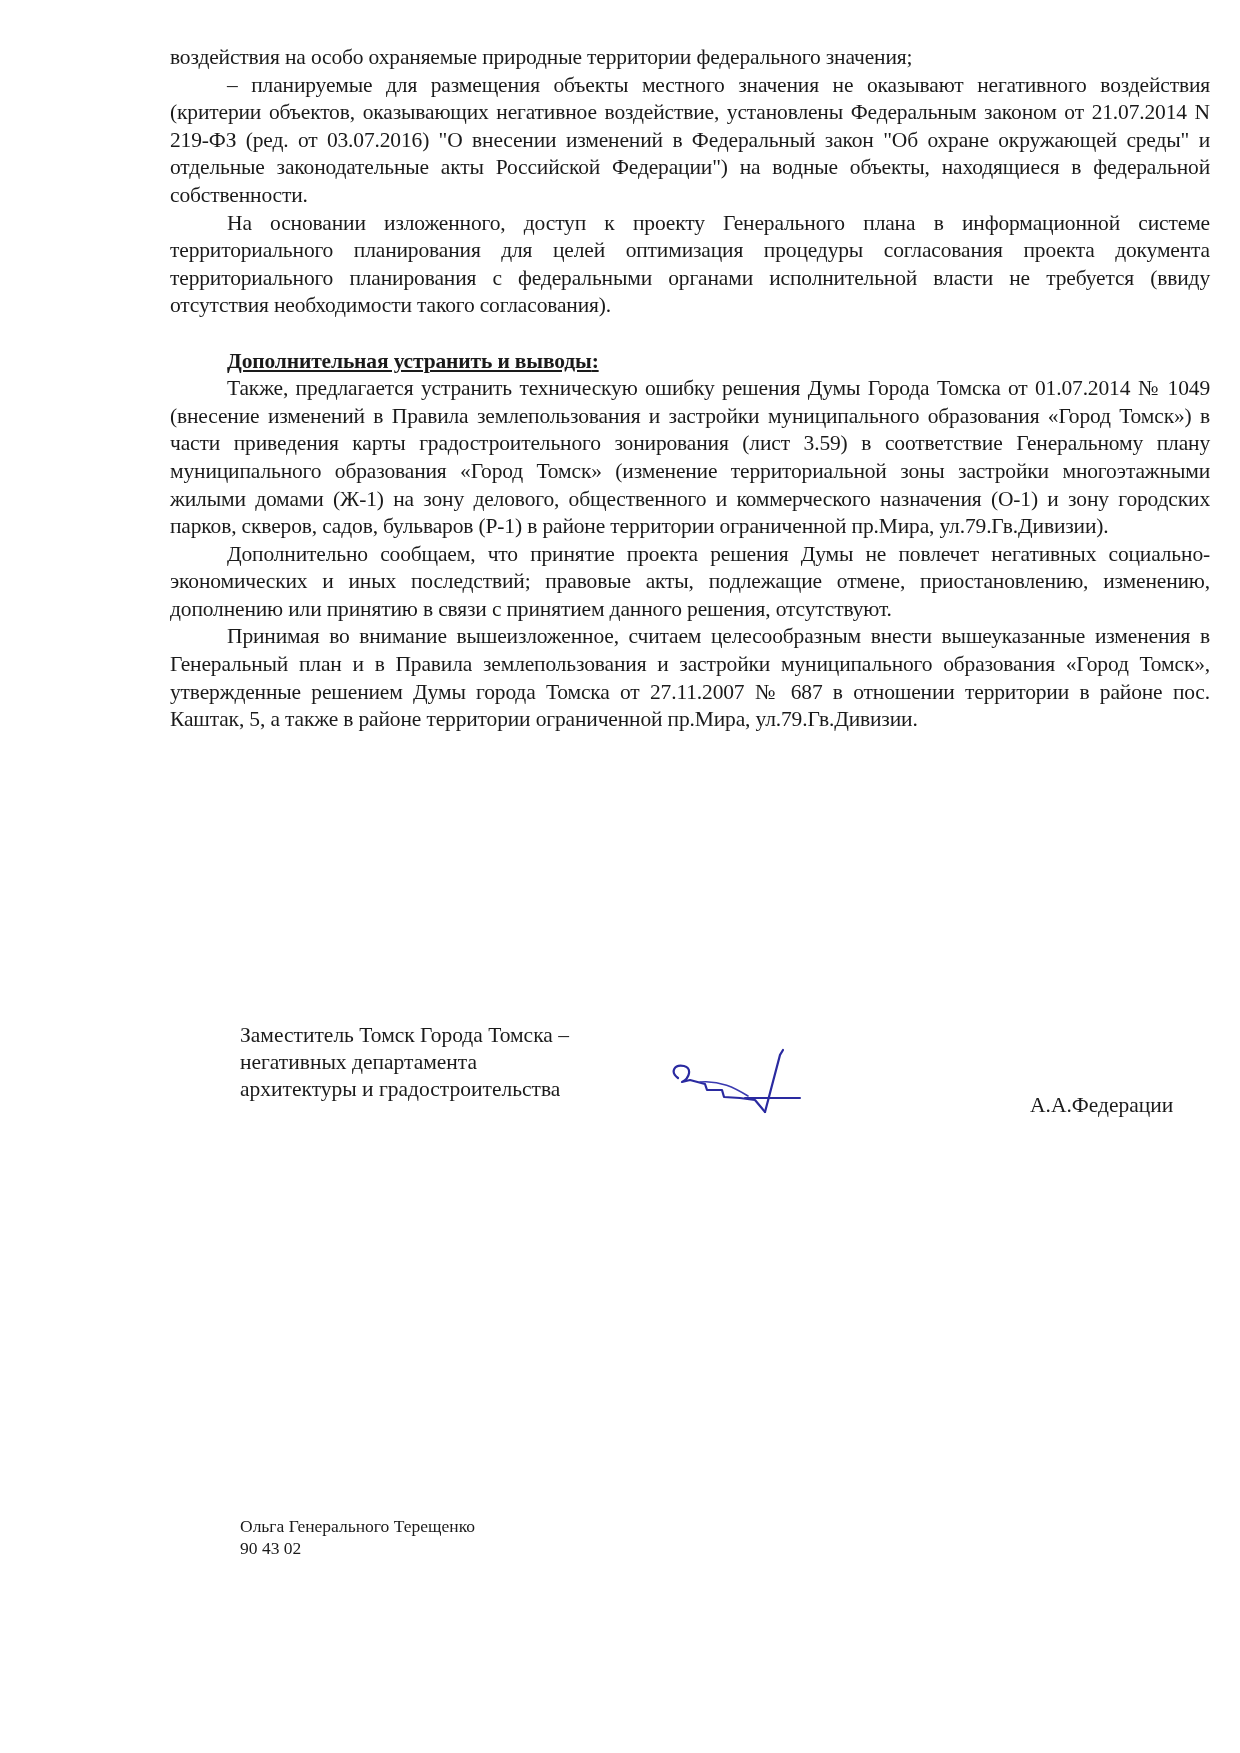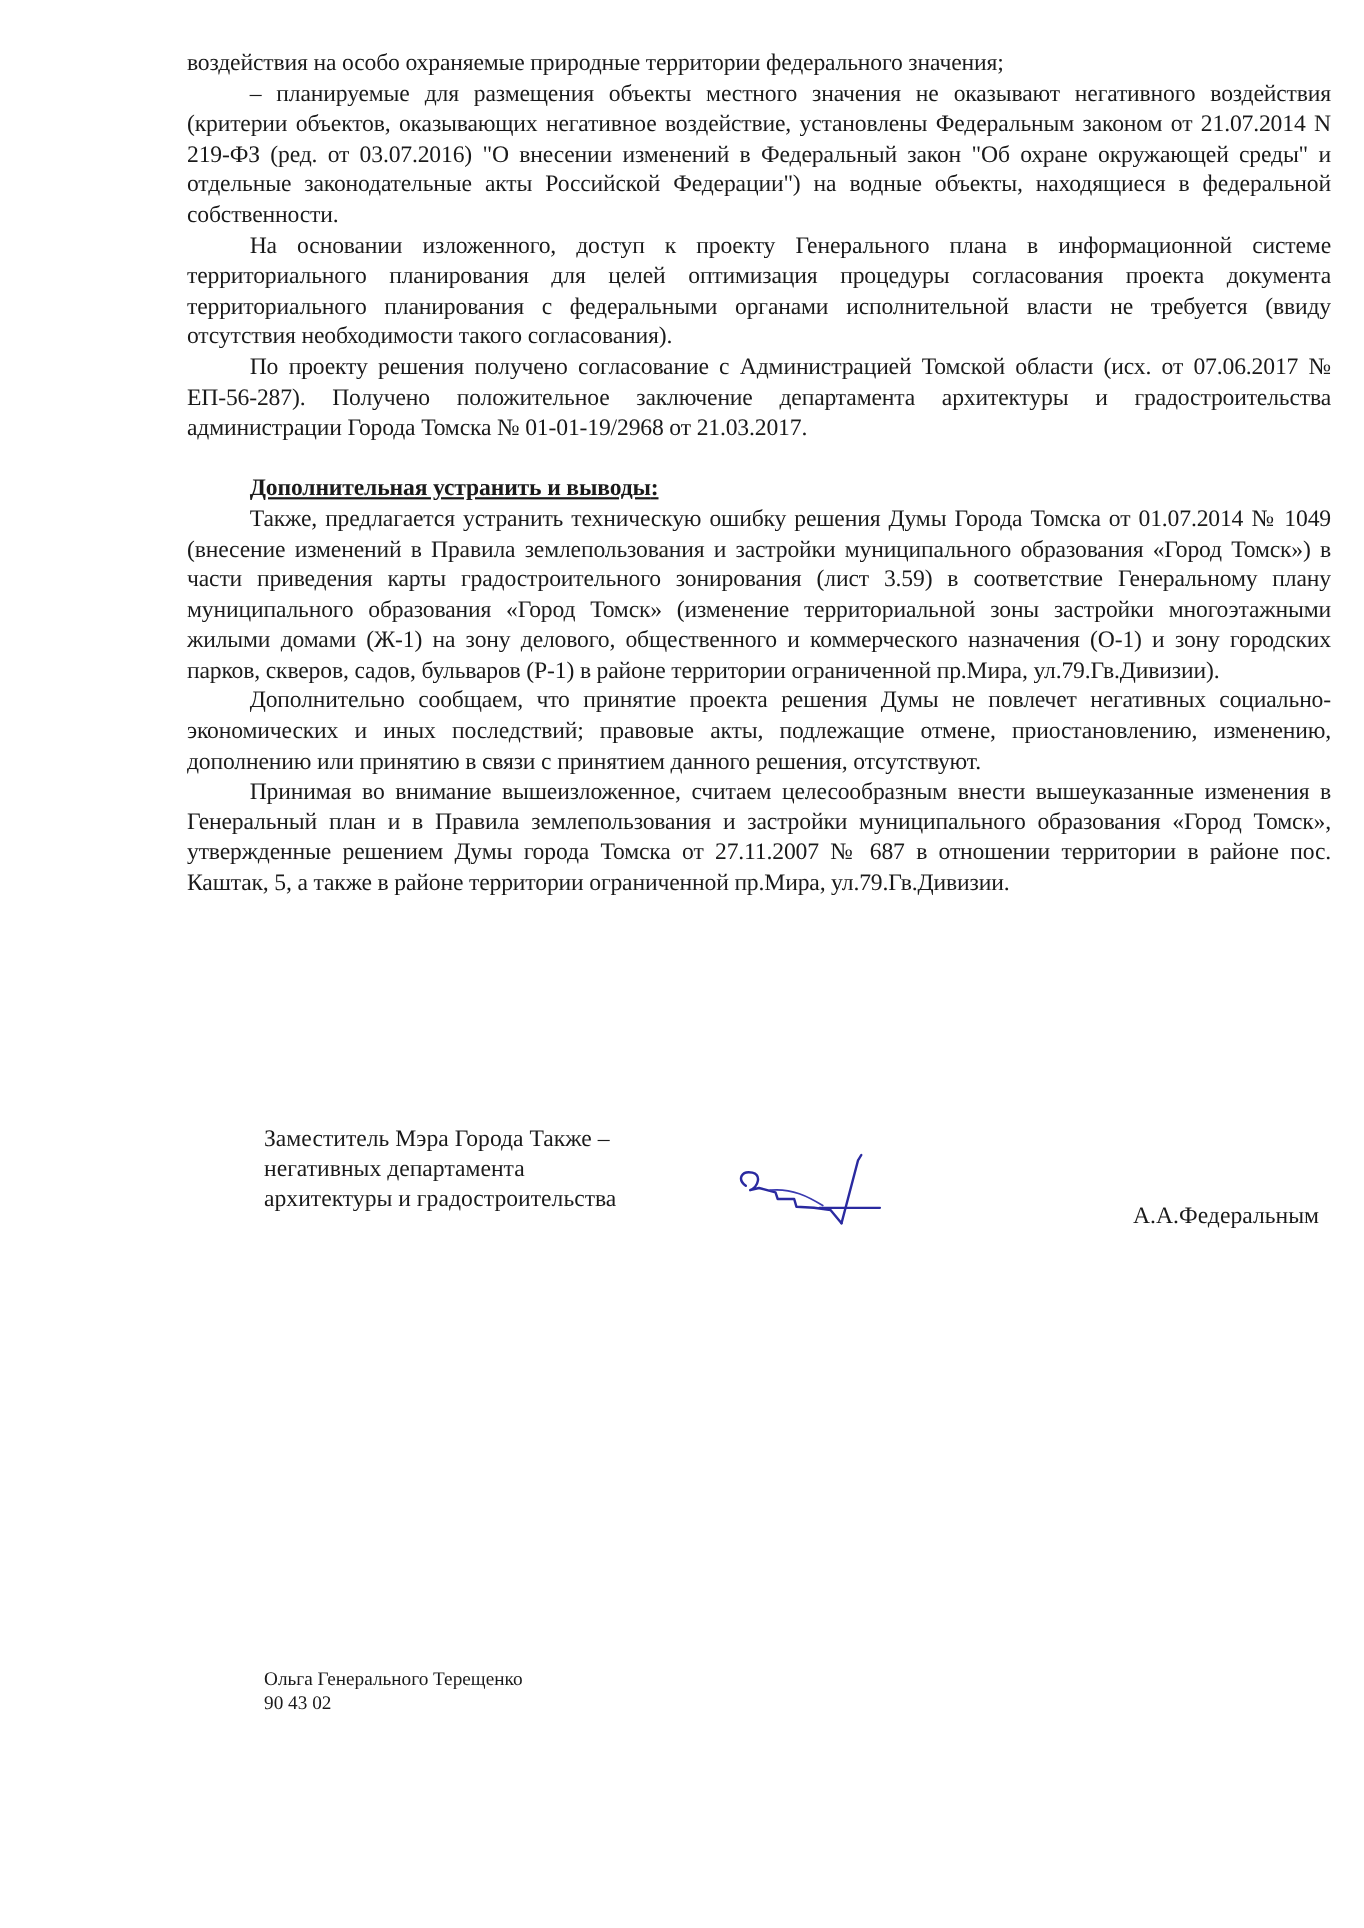--- a/index.html
+++ b/index.html
@@ -85,41 +85,40 @@
   </style>
 </head>
 <body>
 
 <div class="page">
 
   <div class="body-text">
     <p class="noindent">воздействия на особо охраняемые природные территории федерального значения;</p>
     <p>– планируемые для размещения объекты местного значения не оказывают негативного воздействия (критерии объектов, оказывающих негативное воздействие, установлены Федеральным законом от 21.07.2014 N 219-ФЗ (ред. от 03.07.2016) "О внесении изменений в Федеральный закон "Об охране окружающей среды" и отдельные законодательные акты Российской Федерации") на водные объекты, находящиеся в федеральной собственности.</p>
     <p>На основании изложенного, доступ к проекту Генерального плана в информационной системе территориального планирования для целей оптимизация процедуры согласования проекта документа территориального планирования с федеральными органами исполнительной власти не требуется (ввиду отсутствия необходимости такого согласования).</p>
-    <p>По проекту решения получено согласование с Администрацией Томской области (исх. от 07.06.2017 № ЕП-56-287). Получено положительное заключение департамента архитектуры и градостроительства администрации Города Томска № 01-01-19/2968 от 21.03.2017.</p>
     <p class="spacer"></p>
     <p class="heading-line"><span class="heading">Дополнительная устранить и выводы</span><span class="heading">:</span></p>
     <p>Также, предлагается устранить техническую ошибку решения Думы Города Томска от 01.07.2014 № 1049 (внесение изменений в Правила землепользования и застройки муниципального образования «Город Томск») в части приведения карты градостроительного зонирования (лист 3.59) в соответствие Генеральному плану муниципального образования «Город Томск» (изменение территориальной зоны застройки многоэтажными жилыми домами (Ж-1) на зону делового, общественного и коммерческого назначения (О-1) и зону городских парков, скверов, садов, бульваров (Р-1) в районе территории ограниченной пр.Мира, ул.79.Гв.Дивизии).</p>
     <p>Дополнительно сообщаем, что принятие проекта решения Думы не повлечет негативных социально-экономических и иных последствий; правовые акты, подлежащие отмене, приостановлению, изменению, дополнению или принятию в связи с принятием данного решения, отсутствуют.</p>
     <p>Принимая во внимание вышеизложенное, считаем целесообразным внести вышеуказанные изменения в Генеральный план и в Правила землепользования и застройки муниципального образования «Город Томск», утвержденные решением Думы города Томска от 27.11.2007 № 687 в отношении территории в районе пос. Каштак, 5, а также в районе территории ограниченной пр.Мира, ул.79.Гв.Дивизии.</p>
   </div>
 
   <div class="sign-block">
-    <div>Заместитель Мэра Города Также –</div>
+    <div>Заместитель Томск Города Томска –</div>
     <div>негативных департамента</div>
     <div>архитектуры и градостроительства</div>
   </div>
 
   <svg class="signature" viewBox="0 0 150 90">
     <path d="M18 48 C10 42, 14 34, 24 36 C32 38, 30 48, 22 52 L30 50 L45 54 L47 60 L62 60 L64 67 L80 68 L95 70 L105 82" fill="none" stroke="#2a2aa0" stroke-width="2.2" stroke-linecap="round" stroke-linejoin="round"></path>
     <path d="M105 82 L120 25 L123 20" fill="none" stroke="#2a2aa0" stroke-width="2.2" stroke-linecap="round"></path>
     <path d="M85 68 L140 68" fill="none" stroke="#2a2aa0" stroke-width="2" stroke-linecap="round"></path>
     <path d="M40 52 C60 50, 75 58, 88 66" fill="none" stroke="#3a3ab0" stroke-width="1.6" stroke-linecap="round"></path>
   </svg>
 
-  <div class="signer-name">А.А.Федеральным</div>
+  <div class="signer-name">А.А.Федерации</div>
 
   <div class="footer">
     <div>Ольга Генерального Терещенко</div>
     <div>90 43 02</div>
   </div>
 
 </div>
 
 </body></html>

